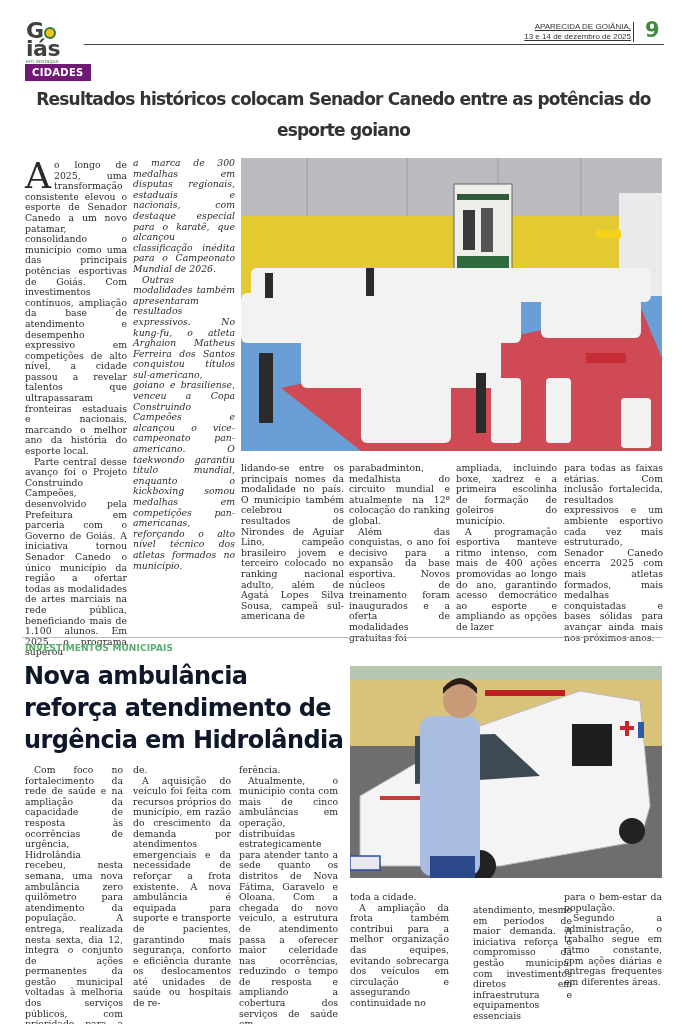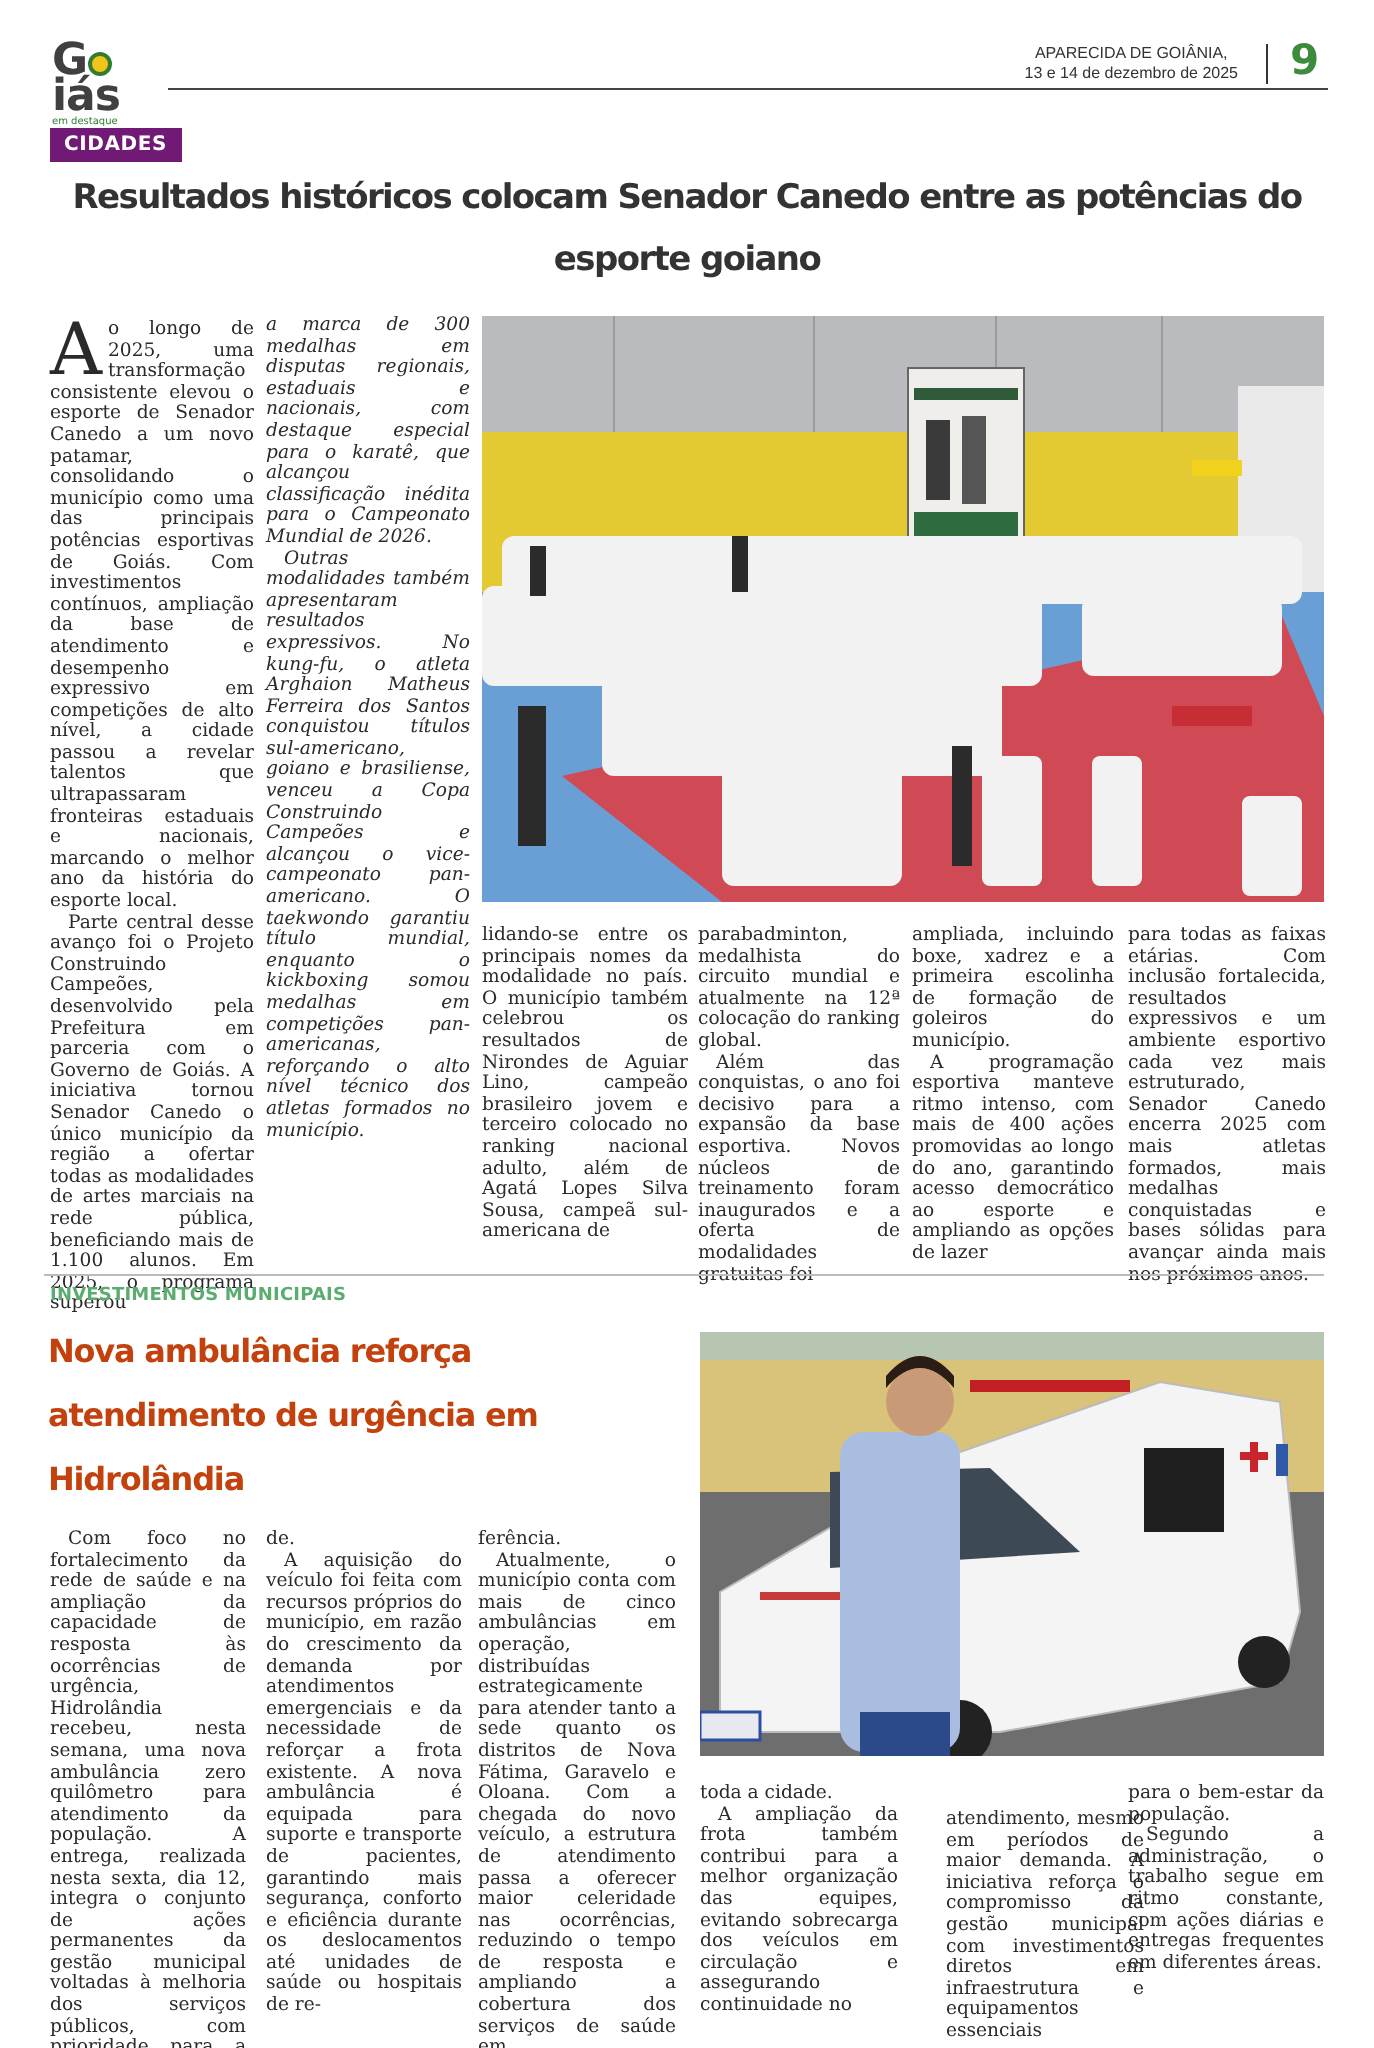--- a/index.html
+++ b/index.html
@@ -5,40 +5,40 @@
   * { box-sizing: border-box; margin: 0; padding: 0; }
   body { width: 687px; height: 1024px; background: #fff; position: relative; overflow: hidden; font-family: "DejaVu Serif", serif; color: #222; }
   .abs { position: absolute; }
 
   
   .logo { left: 26px; top: 22px; width: 56px; height: 26px; }
   .logo-main { font-family: "DejaVu Sans", sans-serif; font-weight: bold; font-size: 22px; color: #404040; line-height: 18px; letter-spacing: -0.5px; }
   .logo-main .o { display: inline-block; width: 12px; height: 12px; border-radius: 50%; background: #f0c419; border: 2px solid #2e7d32; vertical-align: -1px; margin: 0 0.5px; }
   .logo-sub { font-family: "DejaVu Sans", sans-serif; font-size: 5px; color: #2e7d32; line-height: 6px; }
   .header-rule { left: 84px; top: 44px; width: 580px; height: 1px; background: #444; }
-  .date-block { right: 68px; top: 22px; text-align: center; font-family: "Liberation Sans", sans-serif; font-size: 8px; line-height: 10px; color: #333; }
+  .date-block { right: 56px; top: 22px; text-align: right; font-family: "Liberation Sans", sans-serif; font-size: 8px; line-height: 10px; color: #333; text-decoration: underline; }
   .date-sep { left: 633px; top: 22px; width: 1px; height: 20px; background: #333; }
   .page-num { left: 645px; top: 18px; font-family: "DejaVu Sans", sans-serif; font-weight: bold; font-size: 21px; color: #3d8b3d; }
 
   
   .tag { left: 25px; top: 64px; height: 17px; padding: 0 7px; background: #701a75; color: #fff; font-family: "DejaVu Sans", sans-serif; font-weight: bold; font-size: 10px; line-height: 17px; letter-spacing: 0.3px; }
 
   .headline1 { left: 20px; top: 84px; width: 647px; text-align: center; font-family: "DejaVu Sans", sans-serif; font-weight: bold; font-size: 17px; line-height: 31px; color: #333; letter-spacing: -0.8px; }
 
   .col { position: absolute; font-size: 9.3px; line-height: 10.6px; text-align: justify; hyphens: manual; color: #2a2a2a; }
   .col p { text-indent: 0; }
   .col p.ind { text-indent: 9px; }
   .dropcap { float: left; font-size: 36px; line-height: 30px; margin: 1px 3px 0 0; font-family: "DejaVu Serif", serif; }
 
   .photo1 { left: 241px; top: 158px; width: 421px; height: 293px; overflow: hidden; background: #d9c84a; }
   .photo2 { left: 350px; top: 666px; width: 312px; height: 212px; overflow: hidden; background: #9a9a9a; }
 
   .divider { left: 22px; top: 637px; width: 640px; height: 1px; background: #bbb; }
   .kicker { left: 25px; top: 643px; font-family: "DejaVu Sans", sans-serif; font-weight: bold; font-size: 9px; color: #5aad6f; letter-spacing: 0.1px; }
-  .headline2 { left: 24px; top: 660px; width: 320px; font-family: "DejaVu Sans", sans-serif; font-weight: bold; font-size: 16px; line-height: 32px; color: #c2410c; letter-spacing: -0.6px; }
+  .headline2 { left: 24px; top: 660px; width: 320px; font-family: "DejaVu Sans", sans-serif; font-weight: bold; font-size: 24px; line-height: 32px; color: #0f172a; letter-spacing: -0.6px; }
 </style>
 </head>
 <body>
 
 <div class="abs logo">
   <div class="logo-main">G<span class="o"></span><span>iás</span></div>
   <div class="logo-sub">em destaque</div>
 </div>
 <div class="abs header-rule"></div>
 <div class="abs date-block">

